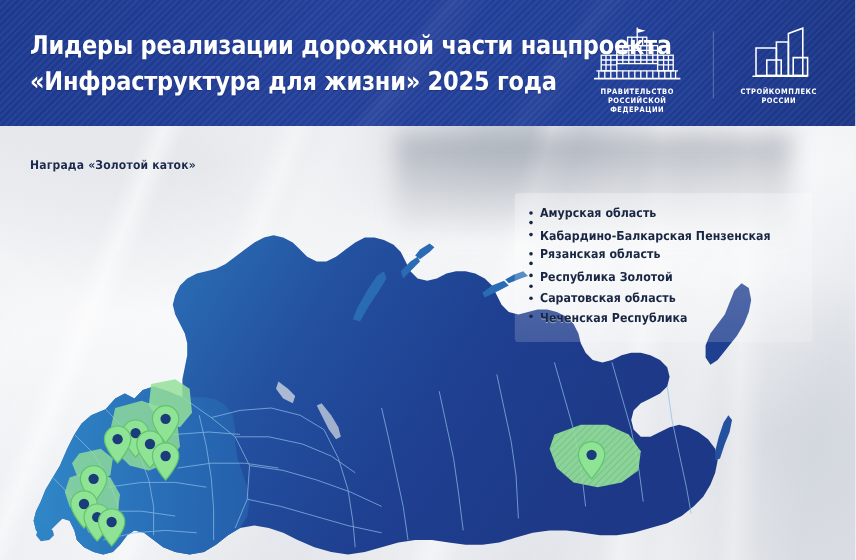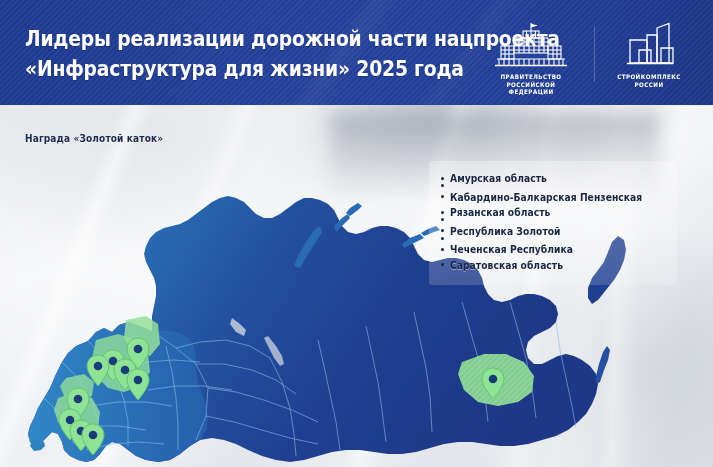--- a/index.html
+++ b/index.html
@@ -443,22 +443,22 @@
         </li>
       <li>
           <span class="dot"></span>
           <span>Республика Золотой</span>
         </li>
       <li>
           <span class="dot"></span>
         </li>
       <li>
           <span class="dot"></span>
+          <span>Саратовская область</span>
+        </li>
+      <li>
+          <span class="dot"></span>
           <span>Чеченская Республика</span>
-        </li>
-      <li>
-          <span class="dot"></span>
-          <span>Саратовская область</span>
         </li>
     </ul>
   </div>
 
 </div>
 
 </body></html>

